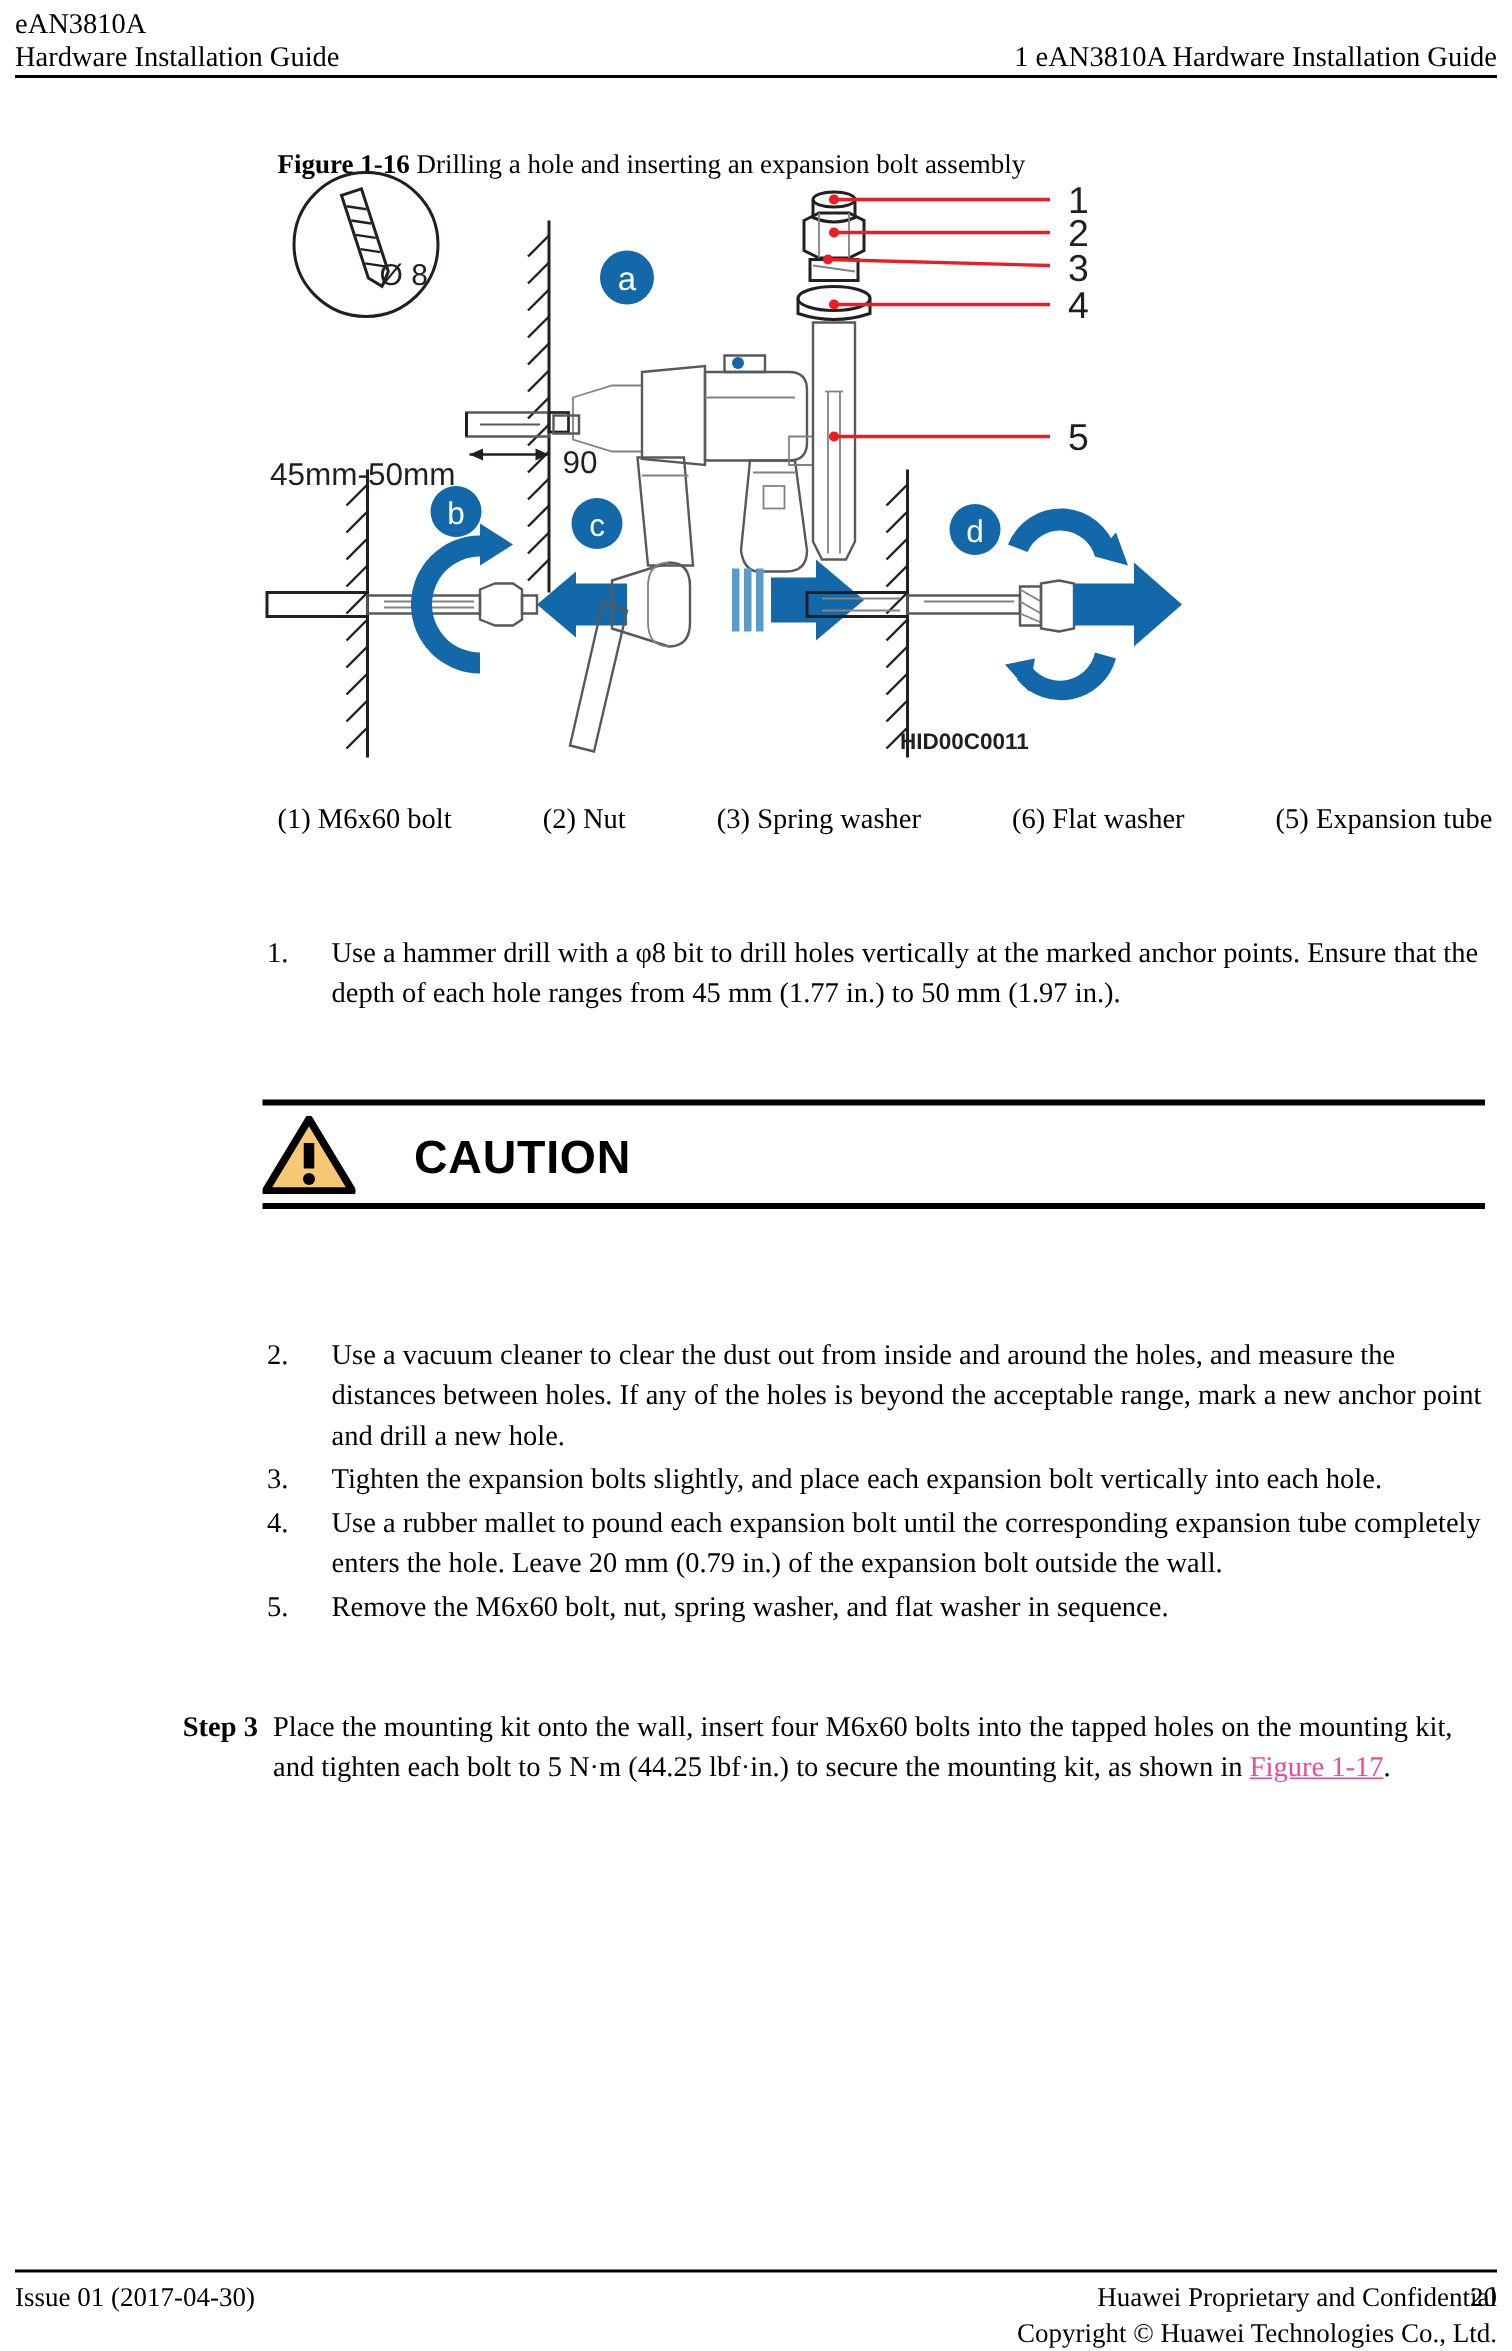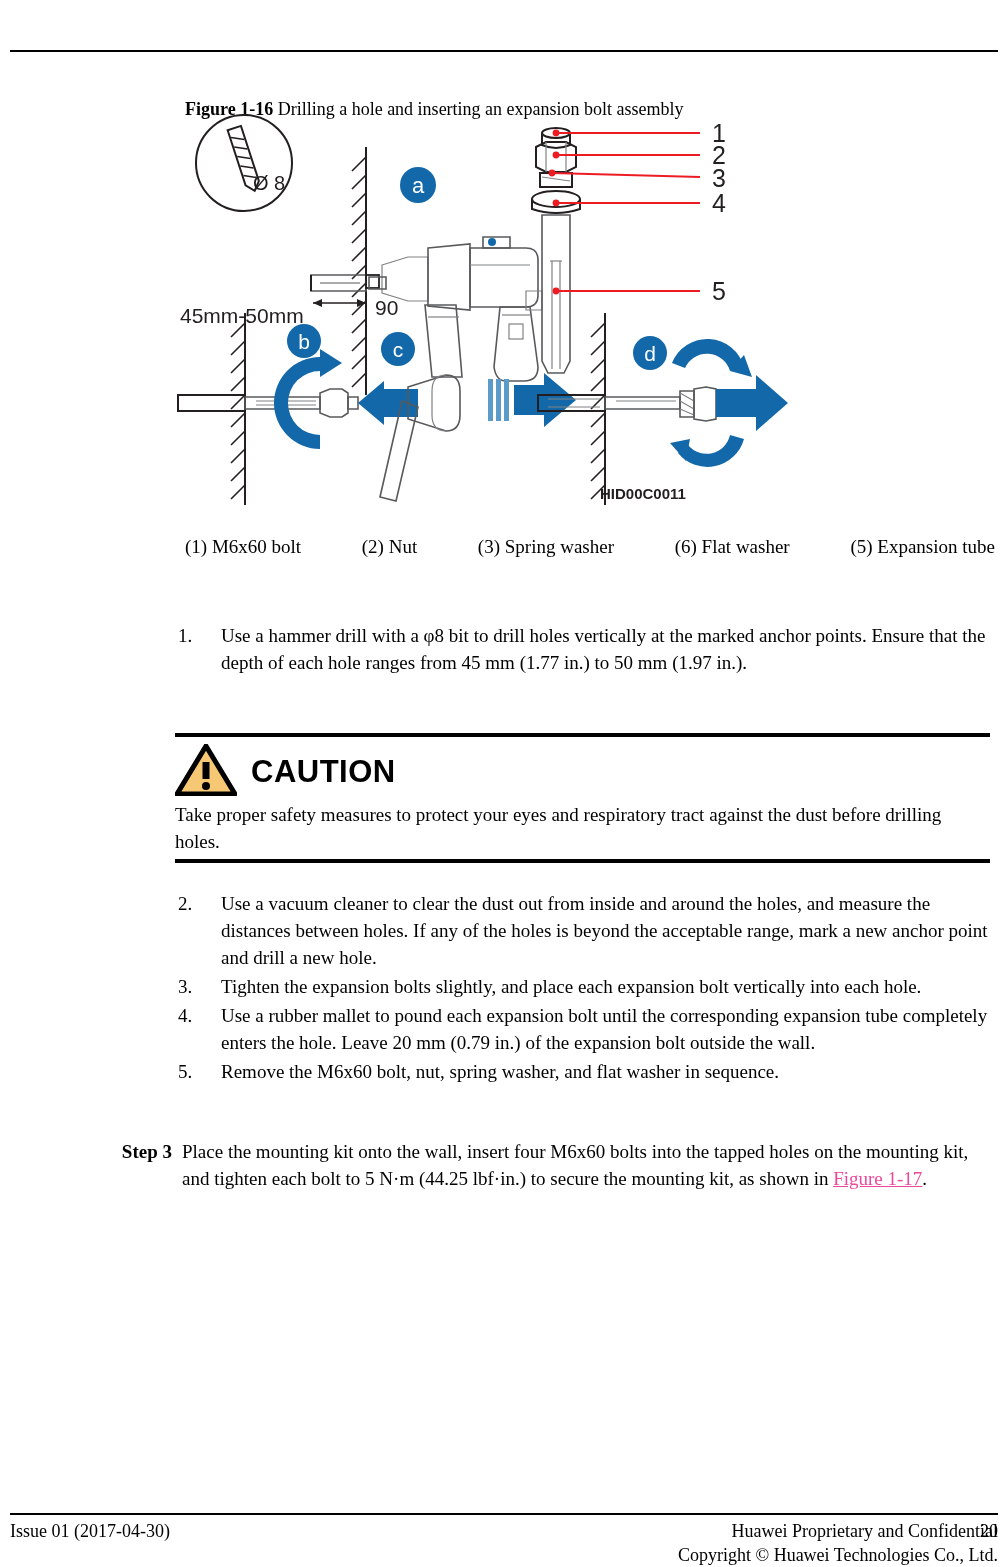--- a/index.html
+++ b/index.html
@@ -136,20 +136,21 @@
     gap: 14px;
     height: 52px;
   }
   .caution-icon { display: block; }
   .caution-title {
     font-family: "Liberation Sans", "DejaVu Sans", sans-serif;
     font-weight: bold;
     font-size: 31px;
     letter-spacing: 0.5px;
     line-height: 32px;
+    margin-left: 25px;
   }
   .caution-body {
     font-size: 19px;
     line-height: 27px;
     margin-top: 3px;
   }
 
   
   .stepblock {
     position: absolute;
@@ -209,20 +210,25 @@
     position: absolute;
     right: 0;
     top: 0;
   }
 </style>
 </head>
 <body>
 
 <div class="page">
 
+  <div class="header">
+    <div class="header-left"><span>eAN3810A</span>
+<span>Hardware Installation Guide</span></div>
+    <div class="header-right">1 eAN3810A Hardware Installation Guide</div>
+  </div>
   <div class="header-rule"></div>
 
   <div class="fig-caption">
     <span class="fig-num">Figure 1-16</span>
     <span>Drilling a hole and inserting an expansion bolt assembly</span>
   </div>
 
   <div class="figure-wrap">
     <svg class="figure-svg" width="670" height="410" viewBox="0 0 670 410" xmlns="http://www.w3.org/2000/svg">
       <defs>
@@ -439,21 +445,20 @@
     <div class="caution-head">
       <span class="caution-icon">
         <svg width="62" height="52" viewBox="0 0 62 52" xmlns="http://www.w3.org/2000/svg">
           <path d="M31 2 L60 50 L2 50 Z" fill="#F7C873" stroke="#000000" stroke-width="5" stroke-linejoin="round"></path>
           <rect x="27.5" y="18" width="7" height="17" fill="#000000"></rect>
           <circle cx="31" cy="42" r="4" fill="#000000"></circle>
         </svg>
       </span>
       <span class="caution-title">CAUTION</span>
     </div>
-    <div class="caution-body">Take proper safety measures to protect your eyes and respiratory tract against the dust before drilling holes.</div>
   </div>
 
   <div class="olist" id="list-2">
     <div class="olist-item">
       <div class="olist-marker">2.</div>
       <div class="olist-text">Use a vacuum cleaner to clear the dust out from inside and around the holes, and measure the distances between holes. If any of the holes is beyond the acceptable range, mark a new anchor point and drill a new hole.</div>
     </div>
     <div class="olist-item">
       <div class="olist-marker">3.</div>
       <div class="olist-text">Tighten the expansion bolts slightly, and place each expansion bolt vertically into each hole.</div>

